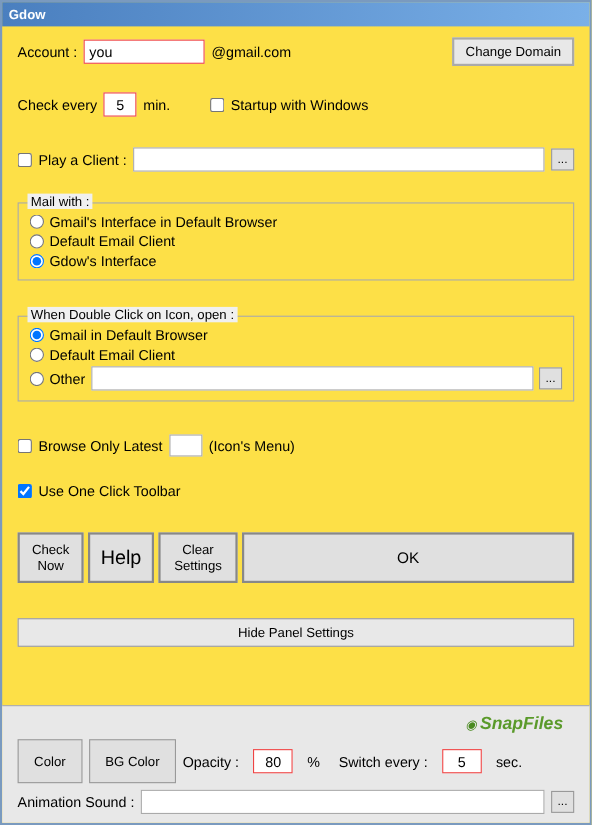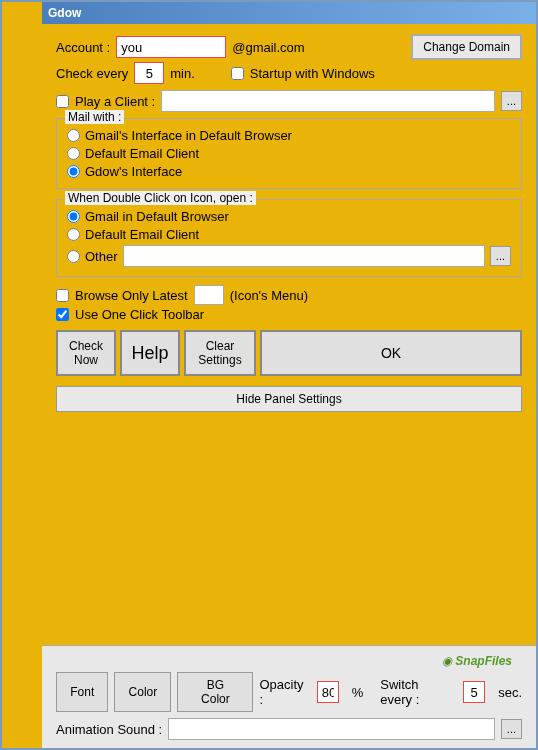--- a/index.html
+++ b/index.html
@@ -7,42 +7,41 @@
       font-family: 'Segoe UI', Tahoma, Arial, sans-serif;
       font-size: 13px;
       background: #d4d0c8;
       width: 538px;
       height: 750px;
       overflow: hidden;
     }
     .window {
       width: 538px;
       height: 750px;
-      background: #eab308;
+      background: #fde047;
       border: 2px solid #7a9abf;
       display: flex;
       flex-direction: column;
-      padding-left: 40px;
     }
     .titlebar {
       background: linear-gradient(to right, #4a7fbf, #7ab0e8);
       color: white;
       padding: 3px 6px;
       font-size: 12px;
       font-weight: bold;
       height: 22px;
       display: flex;
       align-items: center;
     }
     .content {
       padding: 10px 14px;
       flex: 1;
       display: flex;
       flex-direction: column;
-      gap: 2px;
+      gap: 24px;
     }
     .row {
       display: flex;
       align-items: center;
       gap: 6px;
     }
     label {
       color: #000;
     }
     input[type="text"], input[type="password"] {
@@ -141,21 +140,21 @@
       color: #5a9a2a;
       font-style: italic;
       padding-right: 10px;
     }
     .opacity-row {
       display: flex;
       align-items: center;
       gap: 13px;
     }
     .small-input {
-      width: 22px;
+      width: 36px;
       border: 1px solid #aaa;
       background: white;
       padding: 1px 3px;
       font-size: 12px;
       height: 20px;
       text-align: center;
     }
     .animation-row {
       display: flex;
       align-items: center;
@@ -256,25 +255,24 @@
     </div>
 
     <button class="hide-panel-btn">Hide Panel Settings</button>
 
   </div>
 
   <div class="bottom-section">
 
     <div class="snapfiles" style="margin-bottom:4px;">
       <span style="color:#4a8a20; font-size:12px;">◉</span>
-      <span style="color:#5a9a2a; font-style:italic; font-weight:bold; font-size:12px;">SnapFiles</span>
+      <span style="color:#5a9a2a; font-style:italic; font-weight:bold; font-size:16px;">SnapFiles</span>
     </div>
 
     <div class="row" style="align-items:center; gap:6px;">
-      <button class="tab-btn" style="min-width:50px;">Font</button>
       <button class="tab-btn" style="min-width:50px;">Color</button>
       <button class="tab-btn" style="min-width:50px; text-align:center;">BG Color</button>
       <div class="opacity-row">
         <label>Opacity :</label>
         <input type="text" class="small-input" value="80" style="">
         <label>%</label>
         <label style="margin-left:4px;">Switch every :</label>
         <input type="text" class="small-input" value="5" style="">
         <label>sec.</label>
       </div>

